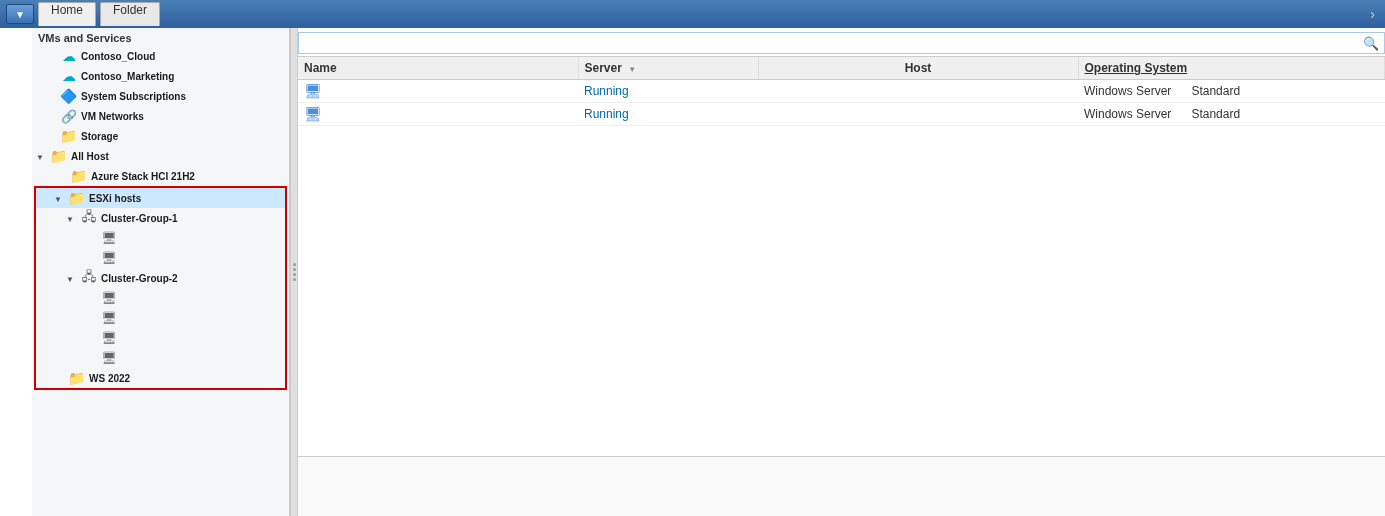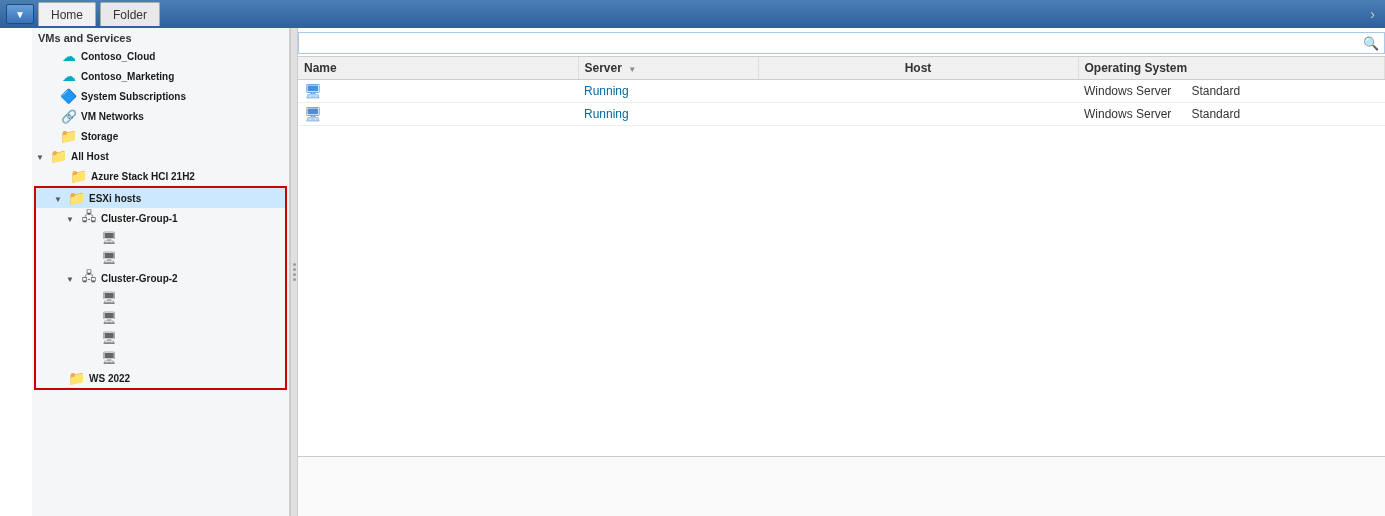--- a/index.html
+++ b/index.html
@@ -34,21 +34,21 @@
       font-size: 10px;
       cursor: pointer;
     }
     .title-tab {
       height: 24px;
       padding: 0 12px;
       background: #e8e8e8;
       border: 1px solid #aaa;
       border-bottom: none;
       display: flex;
-      align-items: center;
+      align-items: flex-start;
       font-size: 12px;
       color: #333;
       cursor: pointer;
       border-radius: 2px 2px 0 0;
     }
     .title-tab.active {
       background: #f0f0f0;
     }
     .chevron-right-end {
       margin-left: auto;
@@ -257,21 +257,21 @@
     }
 
     .status-running {
       color: #0369a1;
     }
 
     
     .col-name { width: 280px; margin-left: 28px; }
     .col-status { width: 180px; }
     .col-host { width: 320px; text-align: center; }
-    .col-os { width: auto; }
+    .col-os { width: auto; text-decoration: underline; }
 
     
     .bottom-panel {
       height: 60px;
       border-top: 1px solid #ccc;
       background: #fafafa;
     }
 
     
     ::-webkit-scrollbar { width: 8px; height: 8px; }

